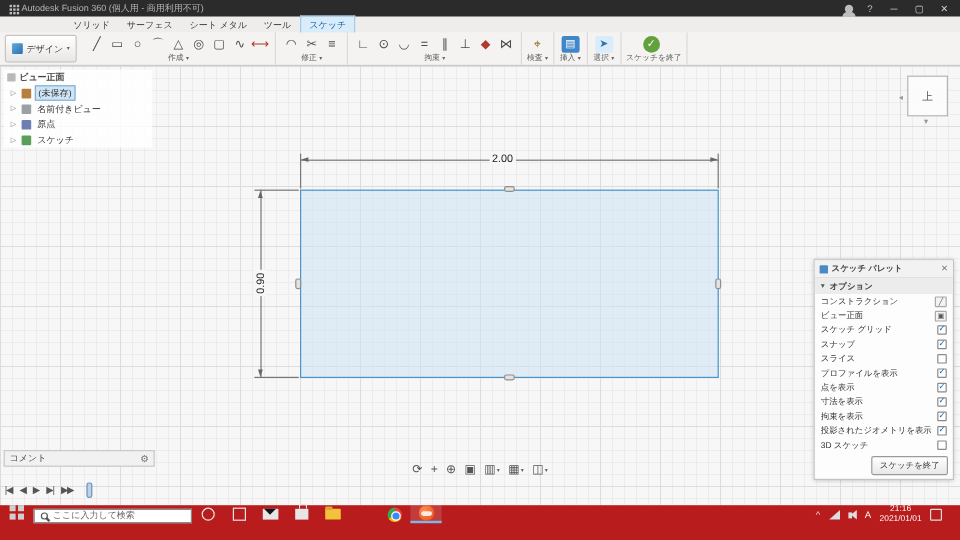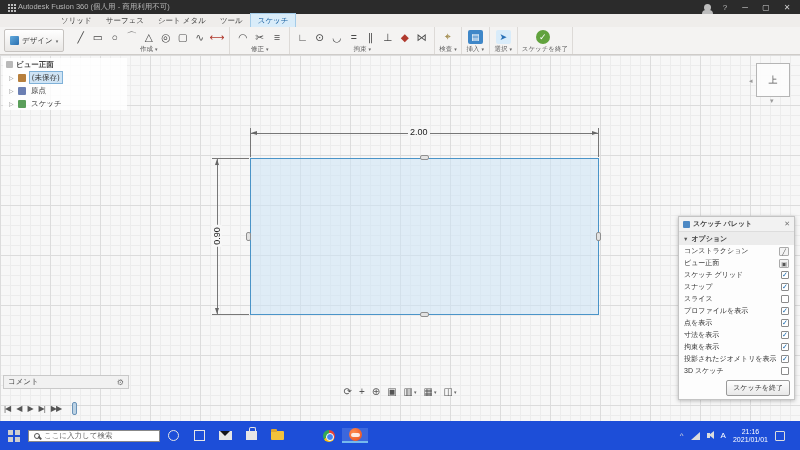--- a/index.html
+++ b/index.html
@@ -102,21 +102,21 @@
   .gear{margin-left:auto;font-size:8px;color:#777;}
   .timeline{position:absolute;left:3px;top:347px;display:flex;align-items:center;gap:4px;font-size:8px;color:#555;}
   .tlbtn{display:inline-flex;align-items:center;justify-content:center;height:12px;padding:0 1px;letter-spacing:-1px;}
   .tl-marker{display:inline-block;width:5px;height:13px;background:#bcd2e4;border:1px solid #6a93b8;border-radius:2px;margin-left:6px;}
   .navbar{position:absolute;left:50%;transform:translateX(-50%);top:331px;display:flex;align-items:center;gap:7px;
     font-size:10px;color:#555;}
   .nbtn{display:inline-flex;align-items:center;gap:1px;}
   .ncaret{font-size:5px;color:#666;}
 
   
-  .taskbar{position:absolute;left:0;top:421px;width:800px;height:29px;background:#1d4ed8;display:flex;align-items:center;color:#ddd;}
+  .taskbar{position:absolute;left:0;top:421px;width:800px;height:29px;background:#b91c1c;display:flex;align-items:flex-start;color:#ddd;}
   .start{width:28px;display:flex;align-items:center;justify-content:center;}
   .win-logo{width:5px;height:5px;background:#cfcfcf;box-shadow:7px 0 #cfcfcf,0 7px #cfcfcf,7px 7px #cfcfcf;margin:0 7px 7px 0;}
   .searchbox{width:132px;margin:3px 0;background:#fff;display:flex;align-items:center;gap:4px;padding:0 5px;border:1px solid #888;}
   .mag{width:6px;height:6px;border:1.5px solid #555;border-radius:50%;position:relative;flex:0 0 auto;}
   .mag::after{content:'';position:absolute;width:4px;height:1.5px;background:#555;transform:rotate(45deg);right:-3px;bottom:-1px;}
   .sph{font-size:7.5px;color:#666;white-space:nowrap;}
   .tapps{display:flex;align-items:stretch;}
   .tapp{width:26px;display:flex;align-items:center;justify-content:center;}
   .tapp.active{background:rgba(255,255,255,.14);border-bottom:2px solid #76b9ed;}
   .ticon{display:inline-block;position:relative;}
@@ -277,20 +277,25 @@
         <span>ビュー正面</span>
       </div>
       <div>
           <div class="brow selected">
             <span class="bexp">▷</span>
             <span class="bico ico-component"></span>
             <span class="blabel">(未保存)</span>
           </div>
           <div class="brow">
             <span class="bexp">▷</span>
+            <span class="bico ico-views"></span>
+            <span class="blabel">名前付きビュー</span>
+          </div>
+          <div class="brow">
+            <span class="bexp">▷</span>
             <span class="bico ico-origin"></span>
             <span class="blabel">原点</span>
           </div>
           <div class="brow">
             <span class="bexp">▷</span>
             <span class="bico ico-sketch"></span>
             <span class="blabel">スケッチ</span>
           </div>
         </div>
     </div>

